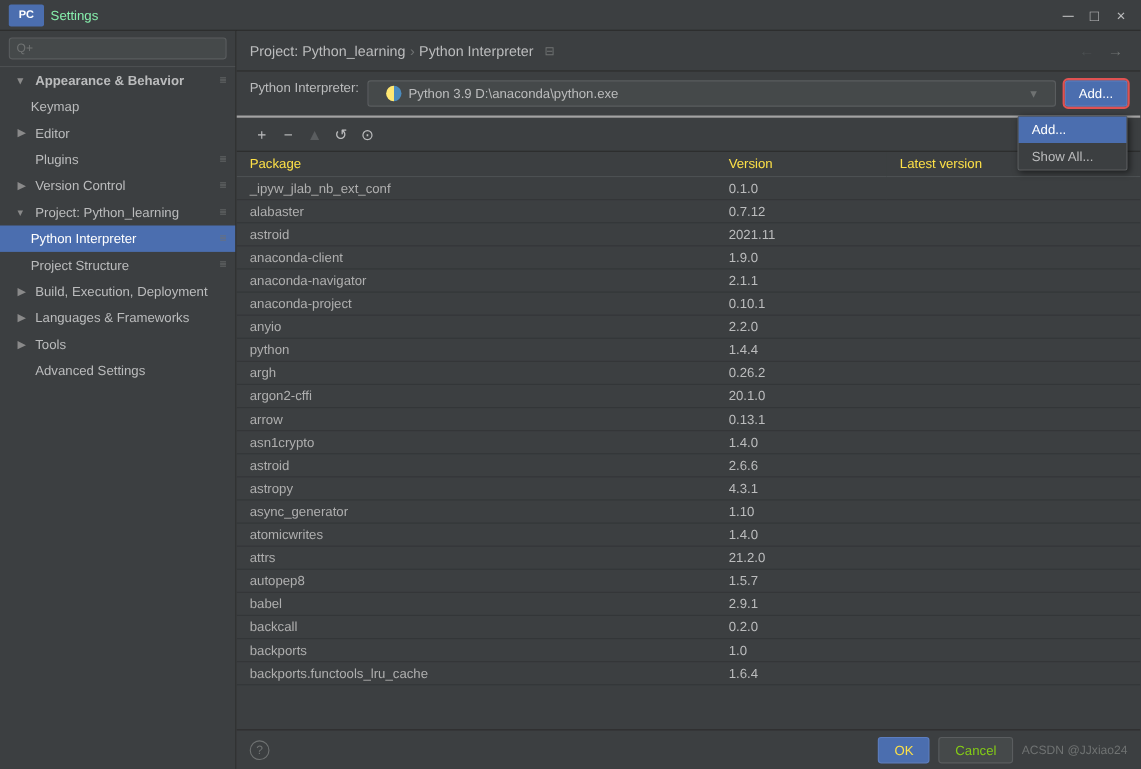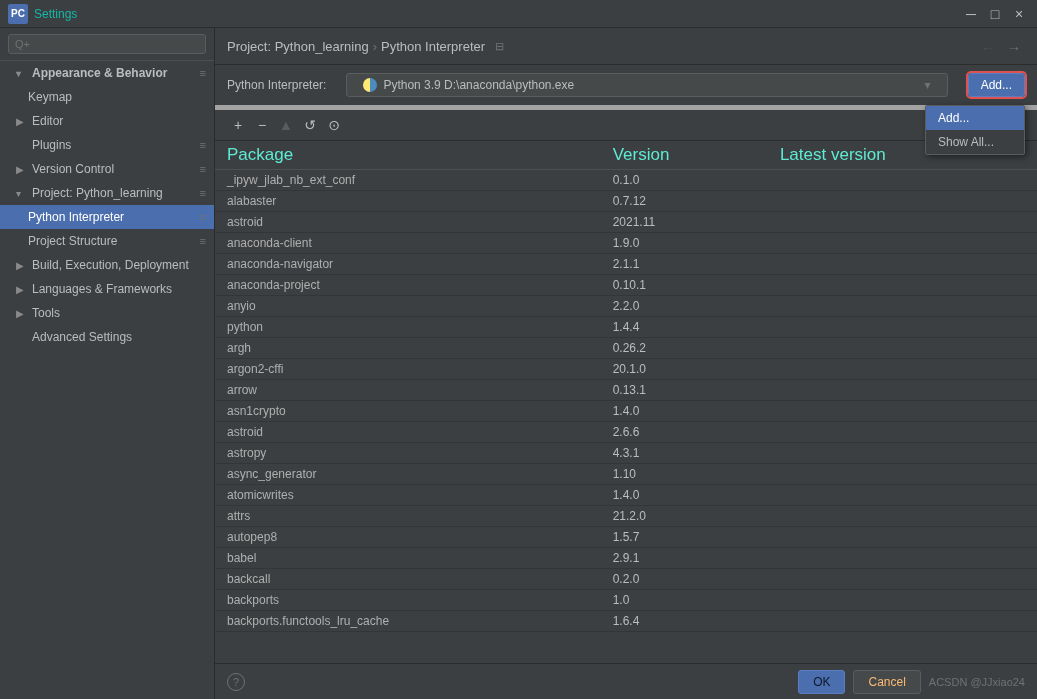--- a/index.html
+++ b/index.html
@@ -23,21 +23,21 @@
       border-bottom: 1px solid #2b2b2b;
       height: 28px;
       flex-shrink: 0;
     }
     .title-bar-left {
       display: flex;
       align-items: center;
       gap: 6px;
     }
     .title-bar-title {
-      color: #14b8a6;
+      color: #86efac;
       font-size: 12px;
     }
     .title-bar-controls {
       display: flex;
       gap: 4px;
     }
     .title-btn {
       background: none;
       border: none;
       color: #bbbcbd;
@@ -150,24 +150,23 @@
       color: #6f7272;
       cursor: pointer;
       font-size: 14px;
       padding: 2px 4px;
     }
     .nav-arrow.disabled { color: #4c5052; cursor: default; }
 
     
     .interpreter-row {
       display: flex;
-      align-items: center;
       padding: 8px 12px;
-      gap: 20px;
-      border-bottom: 5px solid #a3a3a3;
+      gap: 8px;
+      border-bottom: 2px solid #a3a3a3;
       position: relative;
     }
     .interpreter-label {
       color: #bbbcbd;
       white-space: nowrap;
       font-size: 12px;
     }
     .interpreter-select {
       flex: 1;
       background: #45494a;
@@ -257,28 +256,28 @@
       flex: 1;
       overflow-y: auto;
       overflow-x: hidden;
     }
     .pkg-table {
       width: 100%;
       border-collapse: collapse;
     }
     .pkg-table thead th {
       background: #3c3f41;
-      color: #5eead4;
+      color: #fde047;
       font-weight: normal;
       text-align: left;
       padding: 4px 12px;
       border-bottom: 1px solid #4c5052;
       position: sticky;
       top: 0;
-      font-size: 17px;
+      font-size: 12px;
     }
     .pkg-table tbody tr {
       border-bottom: 1px solid #333638;
     }
     .pkg-table tbody td {
       padding: 3px 12px;
       font-size: 12px;
       color: #bbbcbd;
     }
     .pkg-table tbody td:first-child { color: #afafaf; }
@@ -305,35 +304,35 @@
       border: 1px solid #6f7272;
       border-radius: 50%;
       display: flex; align-items: center; justify-content: center;
       color: #6f7272; font-size: 11px; cursor: pointer;
     }
     .footer-right { display: flex; gap: 8px; align-items: center; }
     .footer-btn {
       background: #45494a;
       border: 1px solid #5a5d5f;
       border-radius: 3px;
-      color: #fdba74;
+      color: #84cc16;
       padding: 4px 14px;
       cursor: pointer;
       font-size: 12px;
     }
     .footer-btn.primary {
       background: #4b6eaf;
       border-color: #5c7ec0;
-      color: #0f172a;
+      color: #fde047;
     }
     .footer-watermark { color: #6f7272; font-size: 11px; }
 
     
     .pc-icon {
-      width: 20px; height: 20px;
+      width: 32px; height: 20px;
       background: #4b6eaf;
       border-radius: 2px;
       display: flex; align-items: center; justify-content: center;
       color: #fff; font-size: 10px; font-weight: bold;
     }
   </style>
 </head>
 <body>
 
 <div class="title-bar">

